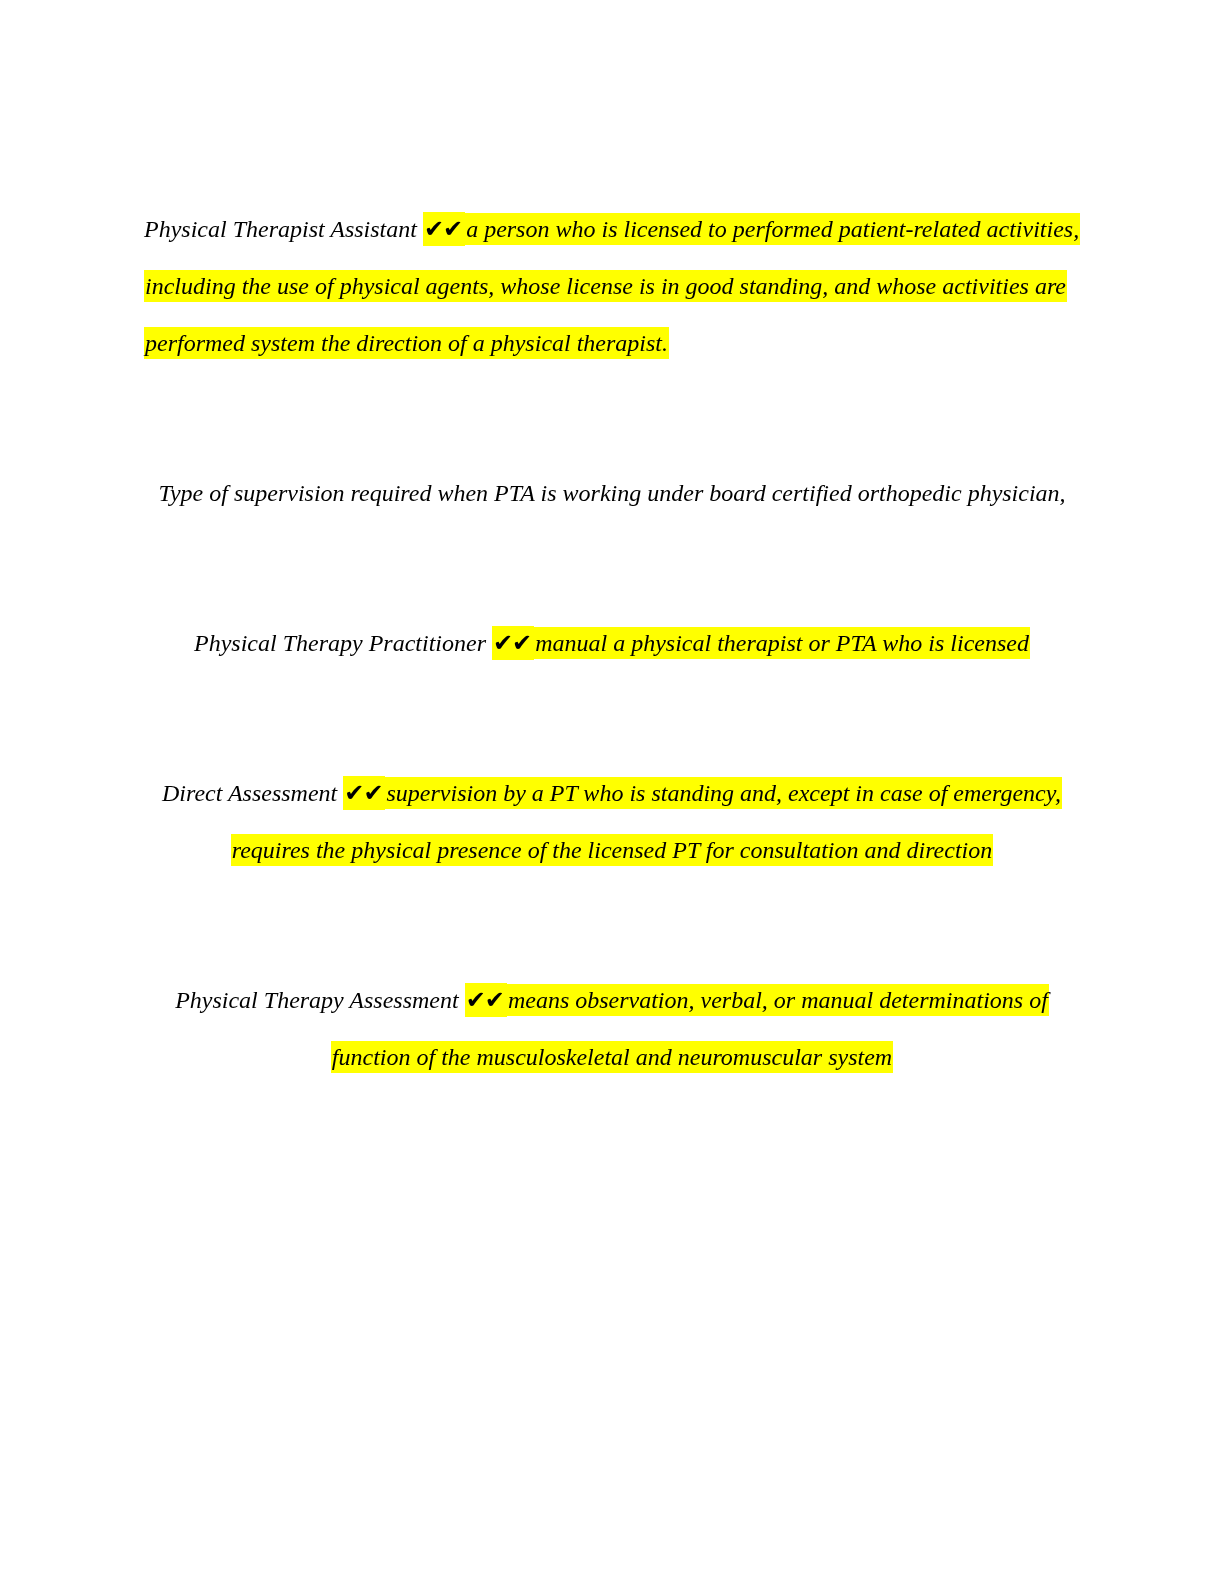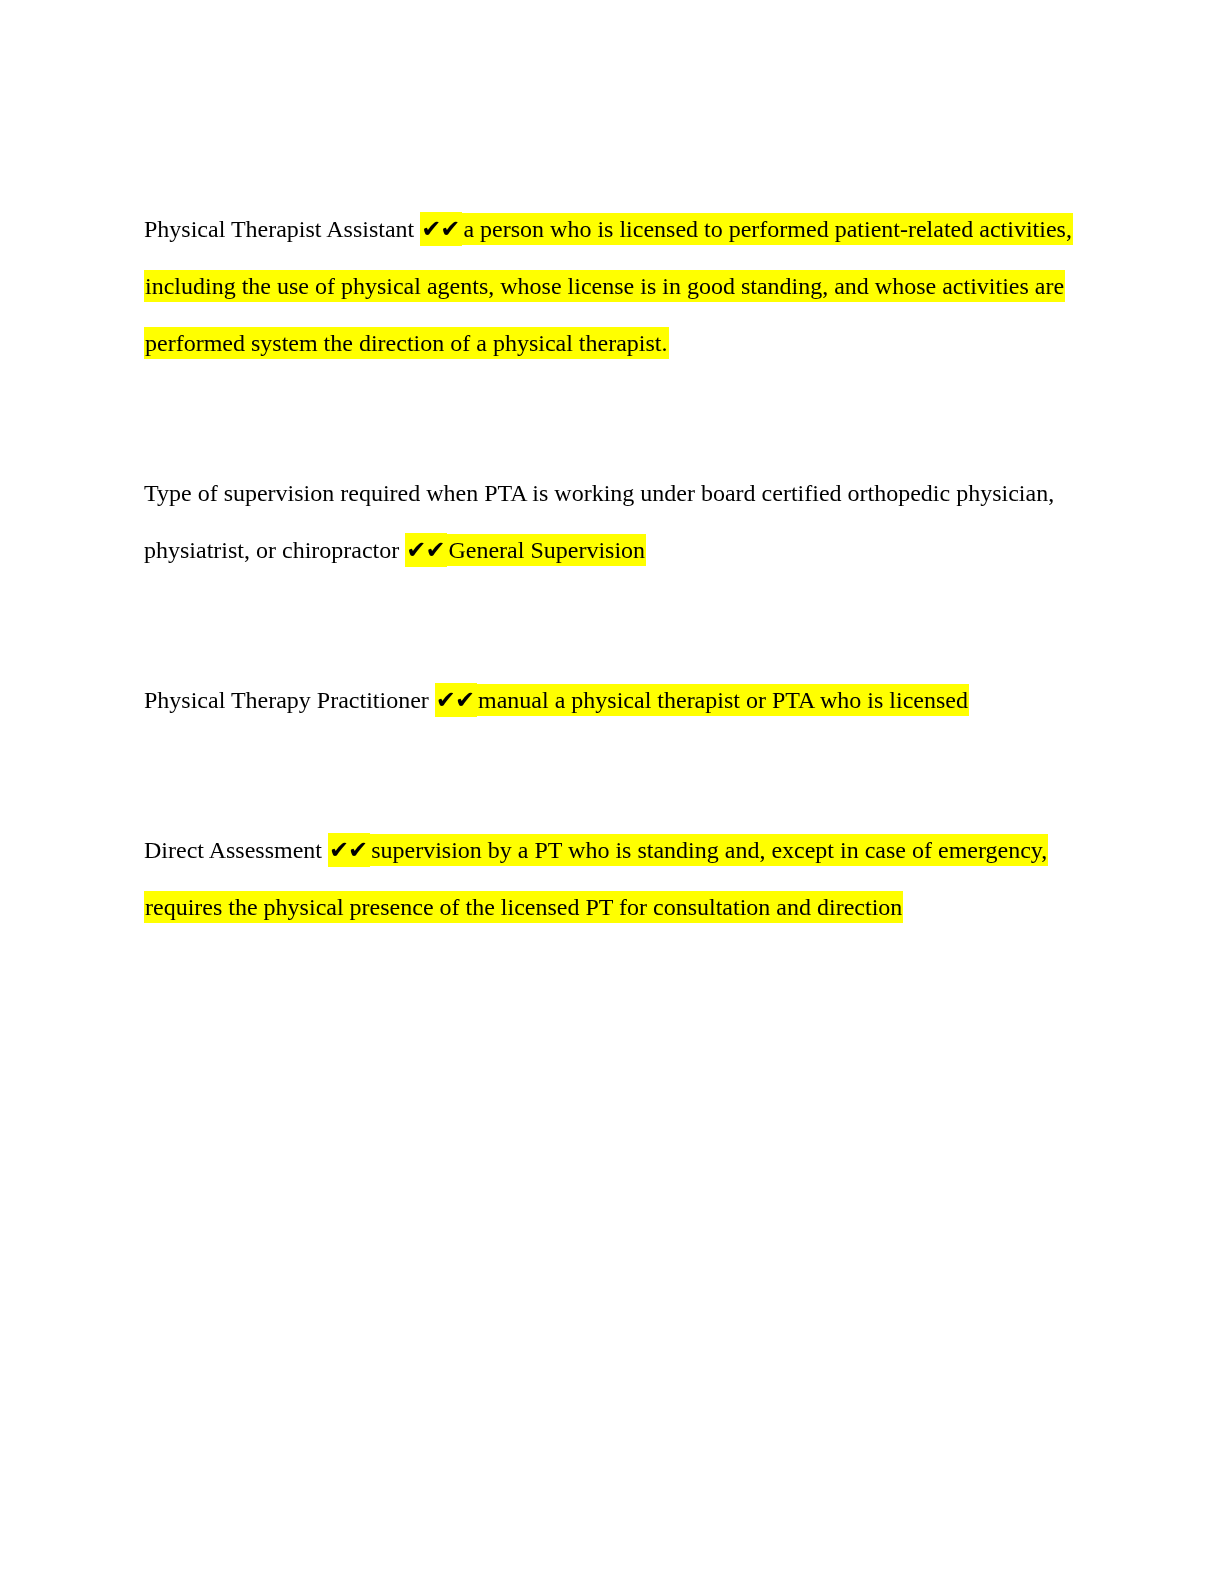--- a/index.html
+++ b/index.html
@@ -11,26 +11,28 @@
     position: relative;
     width: 1224px;
     height: 1584px;
     background: #ffffff;
     font-family: "Liberation Serif", "DejaVu Serif", serif;
     font-size: 24px;
     color: #000000;
     box-sizing: border-box;
     padding: 201px 144px 0 144px;
     overflow: hidden;
+    font-style: italic;
   }
   .qa-block {
     margin: 0 0 0 0;
   }
   .qa-block + .qa-block {
     margin-top: 93px;
+    text-align: center;
   }
   .text-line {
     line-height: 57px;
     height: 57px;
     white-space: nowrap;
   }
   .seg {
     display: inline;
   }
   .seg.hl {
@@ -49,23 +51,26 @@
 
 <div class="page">
   <div id="blocks-container">
       <div class="qa-block">
         <div class="text-line"><span class="seg">Physical Therapist Assistant </span><span class="seg hl check">✔✔</span><span class="seg hl">a person who is licensed to performed patient-related activities,</span></div>
         <div class="text-line"><span class="seg hl">including the use of physical agents, whose license is in good standing, and whose activities are</span></div>
         <div class="text-line"><span class="seg hl">performed system the direction of a physical therapist.</span></div>
       </div>
       <div class="qa-block">
         <div class="text-line"><span class="seg">Type of supervision required when PTA is working under board certified orthopedic physician,</span></div>
-        <div class="text-line"><span class="seg">physiatrist, or chiropractor </span><span class="seg hl check">✔✔</span><span class="seg hl">General Supervision</span></div>
       </div>
       <div class="qa-block">
         <div class="text-line"><span class="seg">Physical Therapy Practitioner </span><span class="seg hl check">✔✔</span><span class="seg hl">manual a physical therapist or PTA who is licensed</span></div>
       </div>
       <div class="qa-block">
         <div class="text-line"><span class="seg">Direct Assessment </span><span class="seg hl check">✔✔</span><span class="seg hl">supervision by a PT who is standing and, except in case of emergency,</span></div>
         <div class="text-line"><span class="seg hl">requires the physical presence of the licensed PT for consultation and direction</span></div>
       </div>
+      <div class="qa-block">
+        <div class="text-line"><span class="seg">Physical Therapy Assessment </span><span class="seg hl check">✔✔</span><span class="seg hl">means observation, verbal, or manual determinations of</span></div>
+        <div class="text-line"><span class="seg hl">function of the musculoskeletal and neuromuscular system</span></div>
+      </div>
     </div>
 </div>
 
 </body></html>

